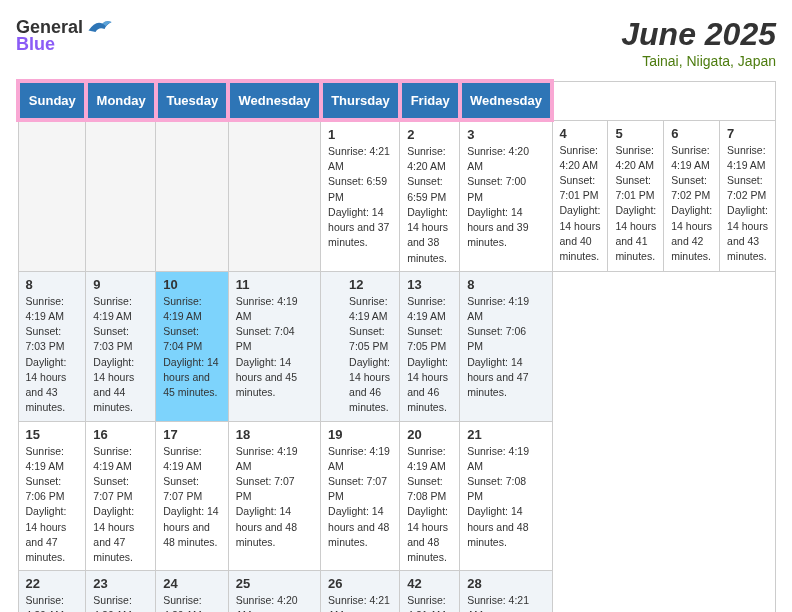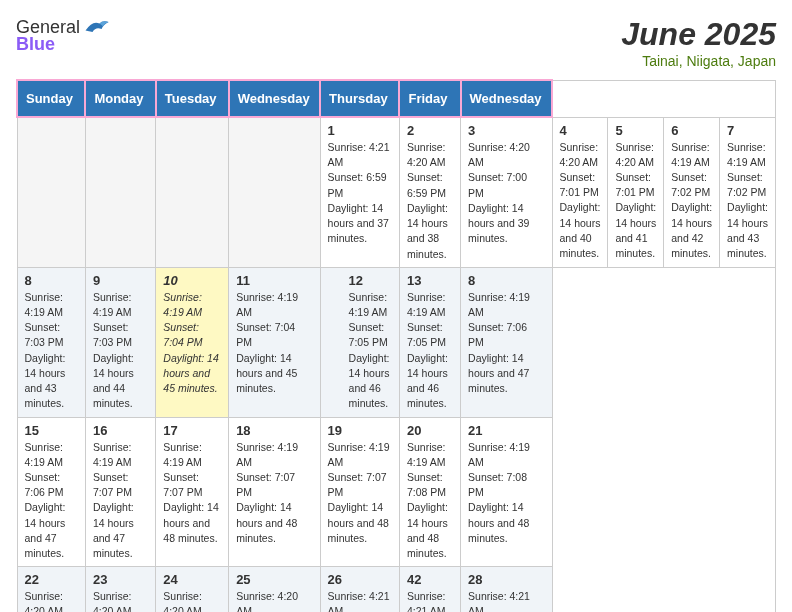--- a/index.html
+++ b/index.html
@@ -30,24 +30,24 @@
       color: #4d7c0f;
     }
     .calendar {
       width: 100%;
       border-collapse: collapse;
       border: 1px solid #ccc;
     }
     .calendar th {
       background-color: #2e75b6;
       color: #fff;
-      text-align: left;
+      text-align: right;
       padding: 10px 8px;
       font-size: 13px;
-      border: 2px solid #f9a8d4;
+      border: 4px solid #f9a8d4;
     }
     .calendar td {
       vertical-align: top;
       padding: 5px 7px;
       border: 1px solid #ccc;
       font-size: 10.5px;
       color: #333;
       width: calc(100% / 7);
       min-height: 80px;
       background: #fff;
@@ -83,21 +83,21 @@
       height: 22px;
       margin-left: 2px;
     }
   </style>
 </head>
 <body>
 
 <div class="header-area">
   <div class="logo-wrapper">
     <div class="logo-row">
-      <span style="font-size:18px;font-weight:normal;color:#333;">General</span>
+      <span style="font-size:18px;font-weight:bold;color:#333;">General</span>
       <svg class="logo-bird" viewBox="0 0 40 30" xmlns="http://www.w3.org/2000/svg">
         <path d="M5 20 Q15 5 25 10 Q30 5 38 8 Q30 12 28 18 Q20 14 15 22 Z" fill="#2e75b6"></path>
         <path d="M25 10 Q30 5 38 8 Q32 10 30 14 Z" fill="#5ba3d9"></path>
       </svg>
     </div>
     <span style="font-size:18px;font-weight:bold;color:#8b5cf6;margin-top:-4px;">Blue</span>
   </div>
   <div class="title-area">
     <div class="month-year">June 2025</div>
     <div class="location">Tainai, Niigata, Japan</div>
@@ -153,21 +153,21 @@
       </tr>
       <tr style="background: rgb(240, 244, 248);">
         <td style="background: rgb(240, 244, 248);">
           <span class="day-num">8</span>
           <div class="day-info">Sunrise: 4:19 AM<br>Sunset: 7:03 PM<br>Daylight: 14 hours and 43 minutes.</div>
         </td>
         <td style="background: rgb(240, 244, 248);">
           <span class="day-num">9</span>
           <div class="day-info">Sunrise: 4:19 AM<br>Sunset: 7:03 PM<br>Daylight: 14 hours and 44 minutes.</div>
         </td>
-        <td style="background: #fef9c3; font-style: italic;">
+        <td style="background: #7dd3fc;">
           <span class="day-num">10</span>
           <div class="day-info">Sunrise: 4:19 AM<br>Sunset: 7:04 PM<br>Daylight: 14 hours and 45 minutes.</div>
         </td>
         <td style="background: rgb(240, 244, 248);">
           <span class="day-num">11</span>
           <div class="day-info">Sunrise: 4:19 AM<br>Sunset: 7:04 PM<br>Daylight: 14 hours and 45 minutes.</div>
         </td>
         <td style="background: rgb(240, 244, 248); padding-left: 28px;">
           <span class="day-num">12</span>
           <div class="day-info">Sunrise: 4:19 AM<br>Sunset: 7:05 PM<br>Daylight: 14 hours and 46 minutes.</div>

